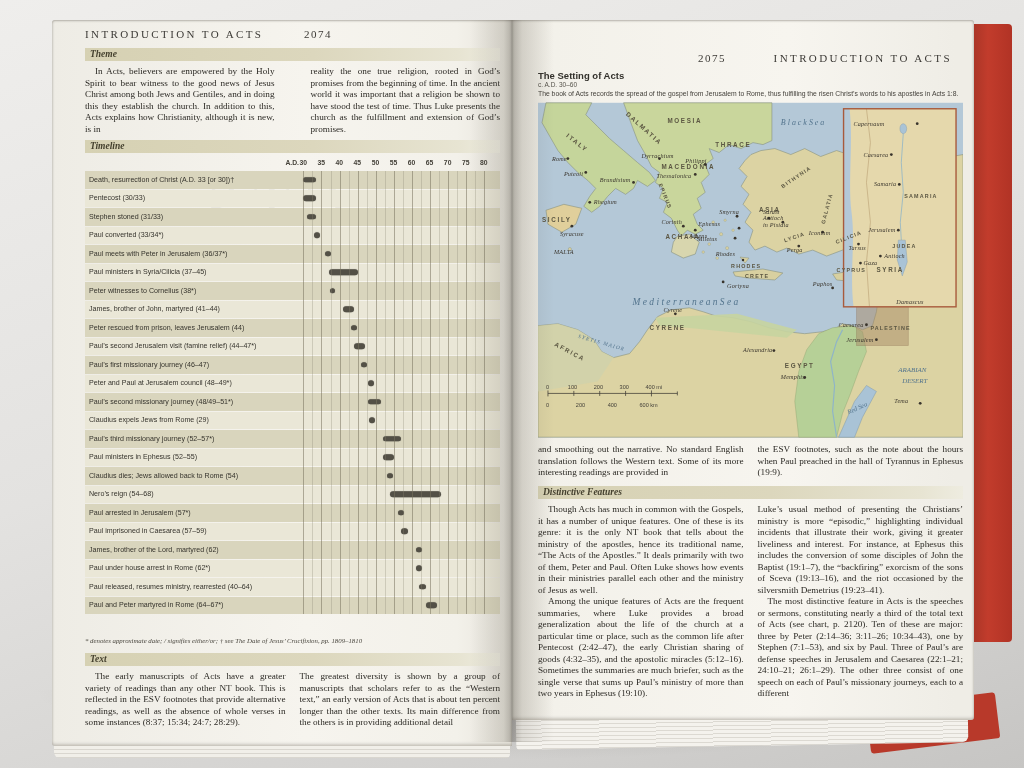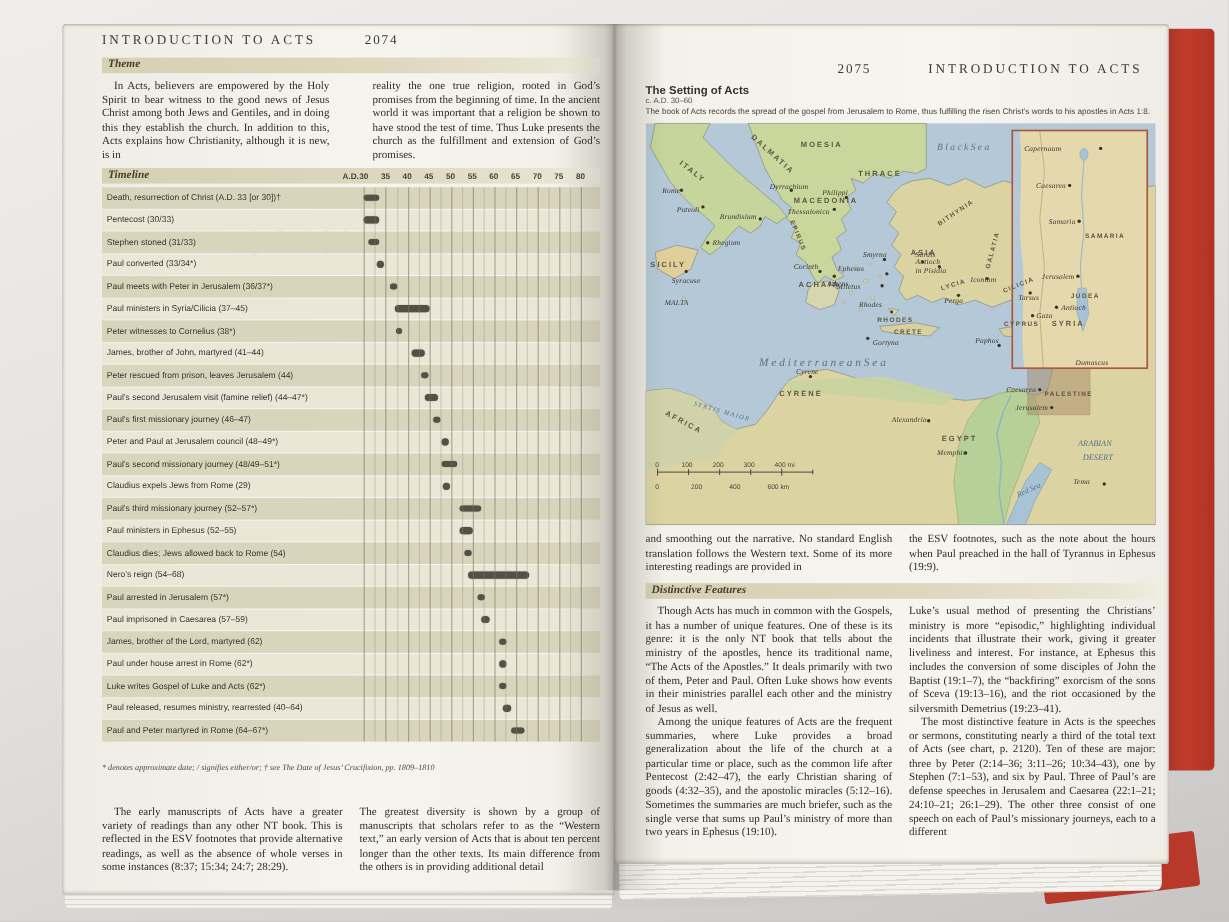--- a/index.html
+++ b/index.html
@@ -26,21 +26,21 @@
   .band{position:absolute;height:13px;line-height:13px;padding-left:5px;
     background:linear-gradient(90deg,#d6d1b3 0%,#dcd7bd 55%,#e7e4d2 90%,#eeece0 100%);
     font-style:italic;font-weight:bold;font-size:9.5px;color:#45412f;font-family:"Liberation Serif",serif;}
   .cols{position:absolute;display:flex;gap:14px;}
   .col{flex:1;font-size:9.2px;line-height:11.5px;text-align:justify;color:#2c2a25;}
   .col p{margin:0;text-indent:10px;}
   .col p.noind{text-indent:0;}
   .ghost{position:absolute;left:140px;top:150px;font-size:60px;letter-spacing:14px;color:rgba(60,55,40,.05);transform:scaleX(-1);font-family:"Liberation Serif",serif;}
 
   
-  .tl{position:absolute;left:33px;top:122px;width:415px;}
+  .tl{position:absolute;left:33px;top:137px;width:415px;}
   .tl-axis{position:relative;height:14px;font-family:"Liberation Sans",sans-serif;font-size:6.8px;color:#45423a;font-weight:bold;}
   .tl-axis span{position:absolute;top:2px;}
   .tl-body{position:relative;}
   .tl-grid{position:absolute;top:0;bottom:14px;left:0;right:0;pointer-events:none;}
   .tl-grid i{position:absolute;top:0;bottom:0;width:1px;}
   .tl-grid i.maj{background:rgba(120,115,95,.55);}
   .tl-grid i.min{background:rgba(140,135,115,.30);}
   .tl-row{position:relative;height:17.5px;margin-bottom:1px;}
   .tl-row.odd{background:#d9d5bd;}
   .tl-row.even{background:#eae7d7;}
@@ -186,24 +186,20 @@
           <div class="tl-row even">
             <span class="tl-rowlabel">Paul imprisoned in Caesarea (57–59)</span>
             <div class="tl-bar" style="left: 315.917px; width: 7.22222px;"></div>
           </div>
           <div class="tl-row odd">
             <span class="tl-rowlabel">James, brother of the Lord, martyred (62)</span>
             <div class="tl-bar" style="left: 331.222px; width: 5.5px;"></div>
           </div>
           <div class="tl-row even">
             <span class="tl-rowlabel">Paul under house arrest in Rome (62*)</span>
-            <div class="tl-bar" style="left: 331.222px; width: 5.5px;"></div>
-          </div>
-          <div class="tl-row odd">
-            <span class="tl-rowlabel">Luke writes Gospel of Luke and Acts (62*)</span>
             <div class="tl-bar" style="left: 331.222px; width: 5.5px;"></div>
           </div>
           <div class="tl-row even">
             <span class="tl-rowlabel">Paul released, resumes ministry, rearrested (40–64)</span>
             <div class="tl-bar" style="left: 333.972px; width: 7.22222px;"></div>
           </div>
           <div class="tl-row odd">
             <span class="tl-rowlabel">Paul and Peter martyred in Rome (64–67*)</span>
             <div class="tl-bar" style="left: 341.194px; width: 10.8333px;"></div>
           </div>
@@ -227,20 +223,21 @@
             <i class="maj" style="left: 362.861px;"></i>
             <i class="min" style="left: 371.889px;"></i>
             <i class="maj" style="left: 380.917px;"></i>
             <i class="min" style="left: 389.944px;"></i>
             <i class="maj" style="left: 398.972px;"></i>
           </div>
         </div>
     </div>
     <div class="tl-foot">* denotes approximate date; / signifies either/or; † see The Date of Jesus’ Crucifixion, pp. 1809–1810</div>
 
+    <div class="band" style="left:33px;top:633px;width:410px;">Text</div>
     <div class="cols" style="left:33px;top:651px;width:415px;">
       <div class="col">
           <p>The early manuscripts of Acts have a greater variety of readings than any other NT book. This is reflected in the ESV footnotes that provide alternative readings, as well as the absence of whole verses in some instances (8:37; 15:34; 24:7; 28:29).</p>
         </div>
       <div class="col">
           <p class="noind">The greatest diversity is shown by a group of manuscripts that scholars refer to as the “Western text,” an early version of Acts that is about ten percent longer than the other texts. Its main difference from the others is in providing additional detail</p>
         </div>
     </div>
   </div>
 

